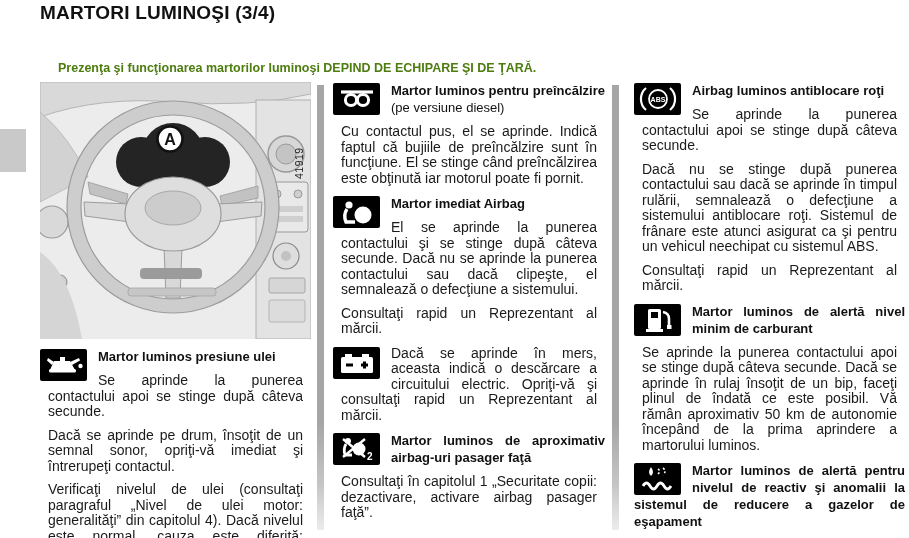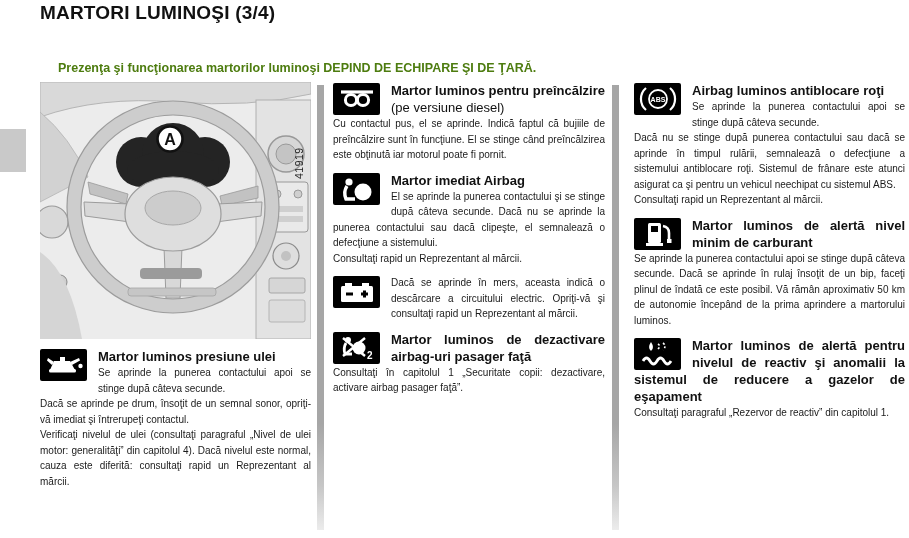--- a/index.html
+++ b/index.html
@@ -39,21 +39,21 @@
   .icon-box{
     float:left;width:47px;height:32px;background:#000;border-radius:2px;
     margin:1px 11px 0 0;display:flex;align-items:center;justify-content:center;
   }
   .section h3{
     margin:0;font-size:13px;line-height:17px;font-weight:bold;color:#111;
     text-align:justify;
   }
   .section h3 .normal{font-weight:normal;}
   .section p{
-    margin:0;font-size:10px;line-height:15.5px;text-align:justify;color:#1a1a1a;
+    margin:8px;font-size:14px;line-height:15.5px;text-align:justify;color:#1a1a1a;
   }
 </style>
 </head>
 <body>
 
 <h1 class="page-title">MARTORI LUMINOŞI (3/4)</h1>
 <p class="page-subtitle">Prezenţa şi funcţionarea martorilor luminoşi DEPIND DE ECHIPARE ŞI DE ŢARĂ.</p>
 
 <div class="chapter-tab"></div>
 <div class="separator sep1"></div>
@@ -178,21 +178,21 @@
   <div class="section">
     <span class="icon-box">
       <svg width="40" height="26" viewBox="0 0 40 26">
         <circle cx="11" cy="5" r="3" fill="#fff"></circle>
         <path d="M9 8 Q6 13 8 19 L15 19" stroke="#fff" stroke-width="2.8" fill="none"></path>
         <circle cx="22" cy="13" r="6.5" fill="#fff"></circle>
         <path d="M6 3 L28 21 M28 3 L6 21" stroke="#fff" stroke-width="2.4"></path>
         <text x="30" y="24" font-size="10" font-weight="bold" fill="#fff" font-family="Liberation Sans, sans-serif">2</text>
       </svg>
     </span>
-    <h3>Martor luminos de dezactivare airbag-uri pasager faţă</h3>
+    <h3>Martor luminos de aproximativ airbag-uri pasager faţă</h3>
     <p>Consultaţi în capitolul 1 „Securitate copii: dezactivare, activare airbag pasager faţă”.</p>
   </div>
 </div>
 
 <div class="col col3">
 
   <div class="section">
     <span class="icon-box">
       <svg width="40" height="28" viewBox="0 0 40 28">
         <circle cx="20" cy="14" r="9" stroke="#fff" stroke-width="1.8" fill="none"></circle>

